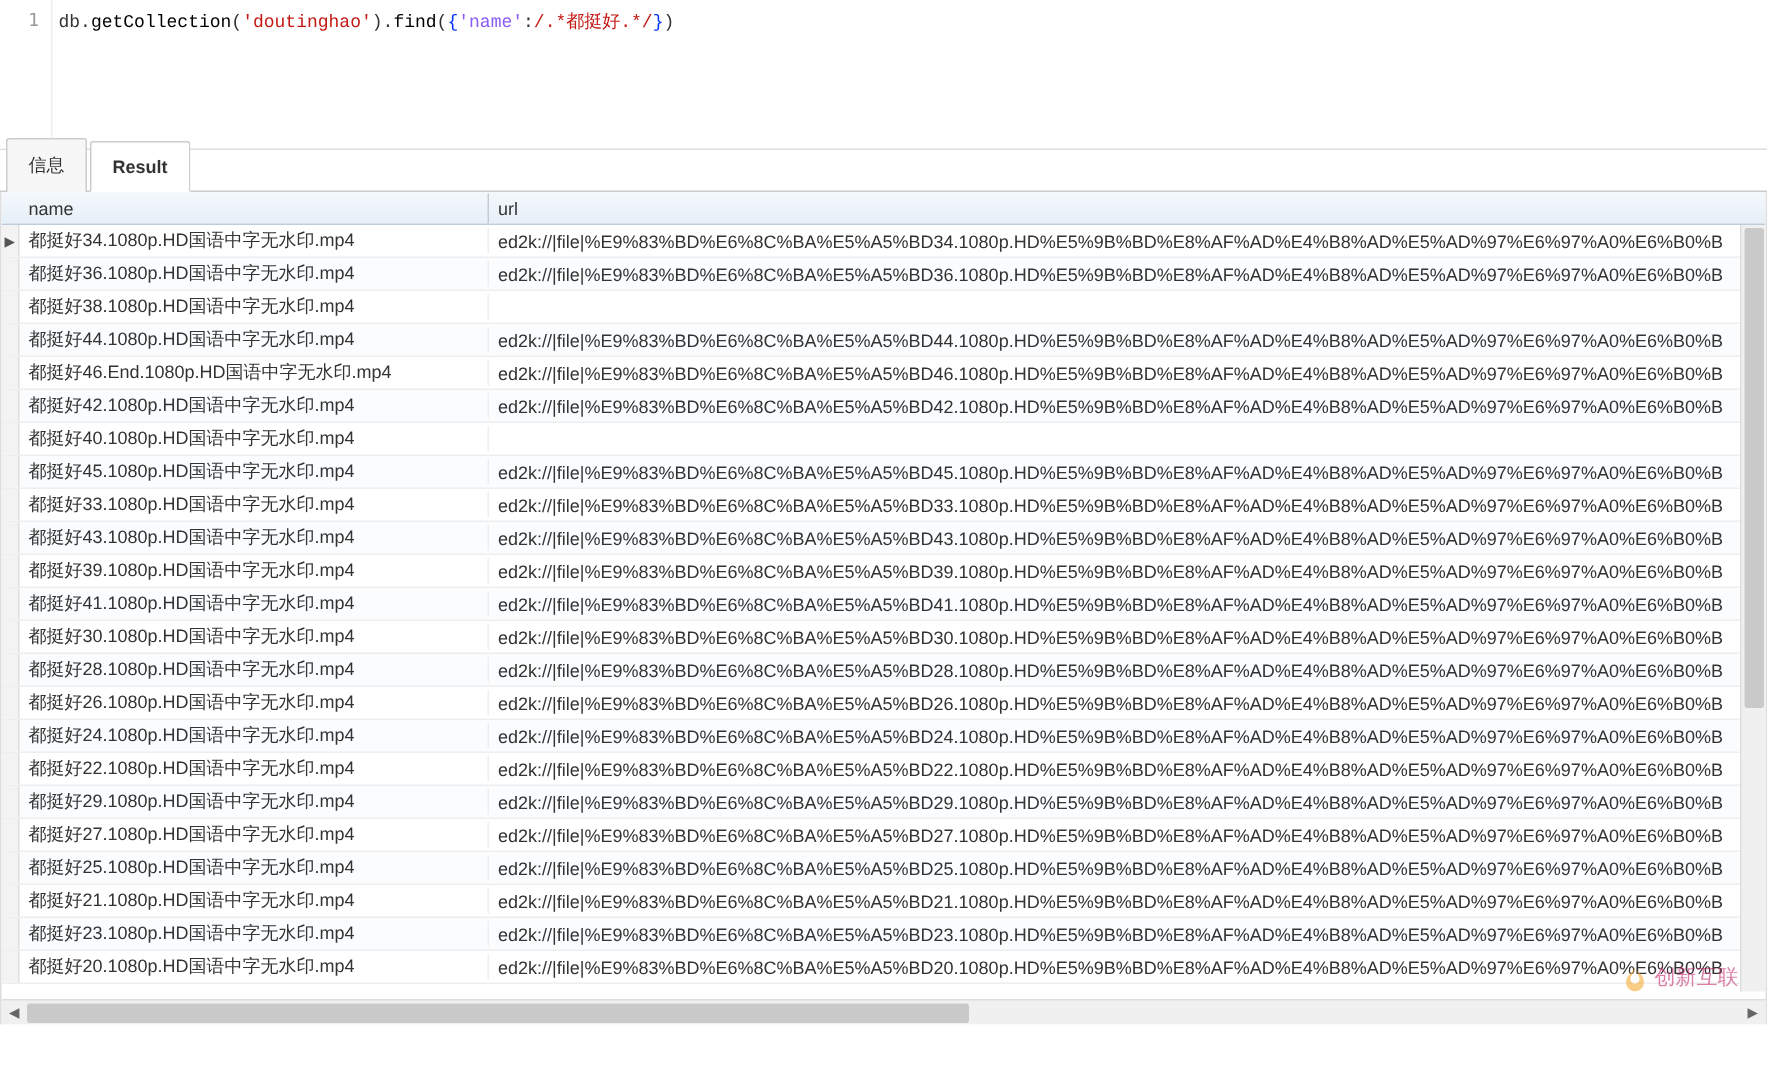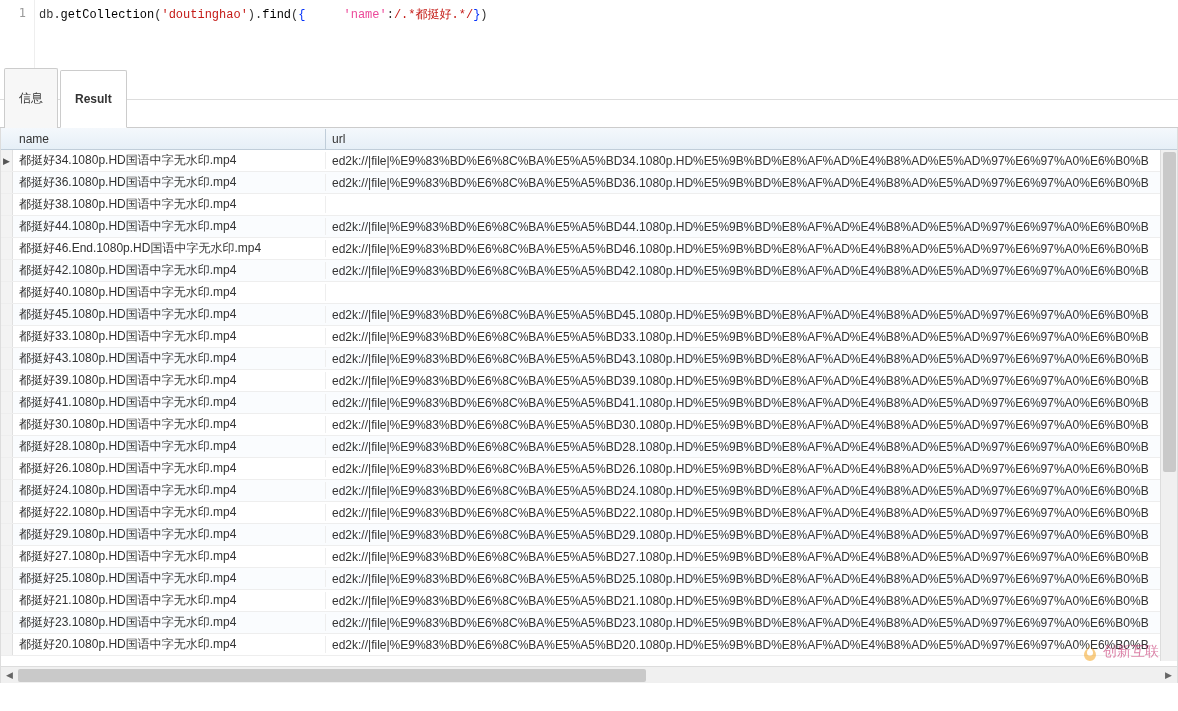--- a/index.html
+++ b/index.html
@@ -6,23 +6,23 @@
 body { font-family: "Segoe UI", Arial, sans-serif; font-size: 12px; color: #333; background: #fff; width: 1178px; height: 711px; overflow: hidden; }
 .editor-pane { height: 100px; border-bottom: 1px solid #ddd; display: flex; }
 .gutter { width: 35px; background: #fff; text-align: right; color: #999; font-size: 12px; padding: 6px 8px 0 0; border-right: 1px solid #eee; font-family: Consolas, monospace; }
 .code { flex: 1; padding: 6px 4px; font-family: Consolas, "Courier New", monospace; font-size: 12px; white-space: pre; }
 .tok-obj { color: #333; }
 .tok-dot { color: #333; }
 .tok-method { color: #000000; }
 .tok-str { color: #c41a16; }
 .tok-regex { color: #c41a16; }
 .tok-brace { color: #0431fa; }
-.tok-key { color: #ec4899; margin-left: 38px; }
+.tok-key { color: #8b5cf6; }
 .tabs-row { height: 28px; display: flex; align-items: flex-end; border-bottom: 1px solid #ccc; padding-left: 4px; }
-.tab { padding: 21px 14px; border: 1px solid #ccc; border-bottom: none; margin-right: 2px; background: #f7f7f7; font-size: 12px; cursor: pointer; border-radius: 2px 2px 0 0; position: relative; top: 1px; }
+.tab { padding: 9px 14px; border: 1px solid #ccc; border-bottom: none; margin-right: 2px; background: #f7f7f7; font-size: 12px; cursor: pointer; border-radius: 2px 2px 0 0; position: relative; top: 1px; }
 .tab.active { background: #fff; border-bottom: 1px solid #fff; font-weight: bold; }
 .grid { height: 555px; overflow: hidden; border-left: 1px solid #ddd; border-right: 1px solid #ddd; position: relative; }
 .grid-header { display: flex; background: linear-gradient(#f4f8fc, #e6eff7); border-bottom: 1px solid #c0cdd9; height: 22px; align-items: center; }
 .col-marker { width: 12px; border-right: 1px solid #c0cdd9; background: #eef3f8; }
 .col-name { width: 313px; border-right: 1px solid #c0cdd9; padding: 3px 6px; }
 .col-url { flex: 1; padding: 3px 6px; }
 .col-scroll { width: 17px; background: #eef3f8; border-left: 1px solid #c0cdd9; }
 .grid-body { height: 533px; overflow: hidden; }
 .row { display: flex; height: 22px; border-bottom: 1px solid #eee; align-items: center; }
 .row:nth-child(odd) { background: #fff; }

